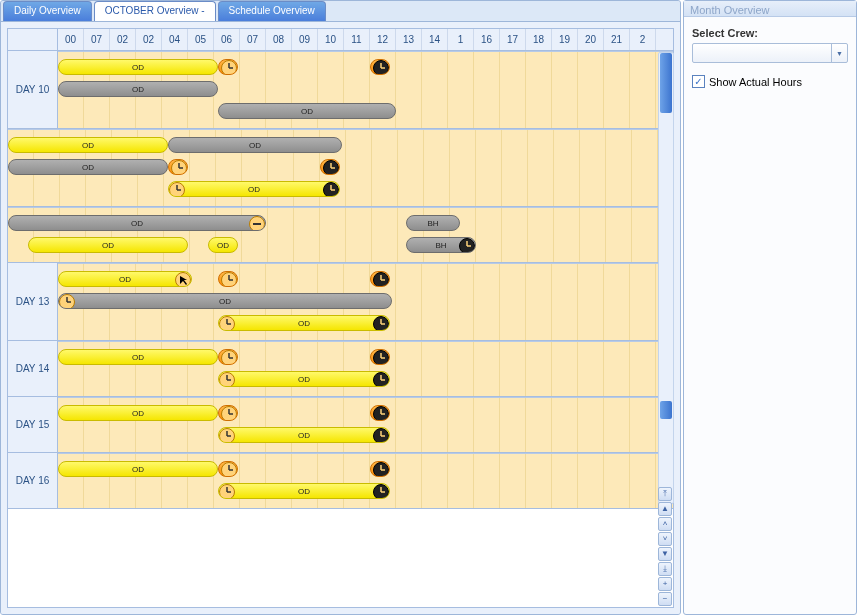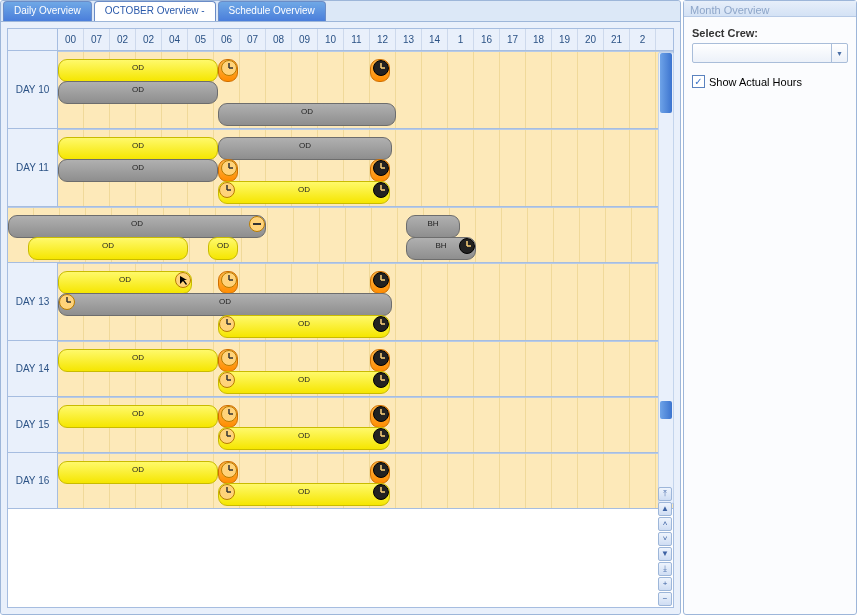--- a/index.html
+++ b/index.html
@@ -117,21 +117,21 @@
     overflow: hidden;
   }
   .day-content::before {
     content: '';
     position: absolute;
     inset: 0;
     border-top: 1px solid #b7cae6;
   }
   .bar {
     position: absolute;
-    height: 23px;
+    height: 16px;
     border-radius: 9px;
     font-size: 8px;
     color: #222;
     text-align: center;
     line-height: 16px;
     overflow: hidden;
   }
   .bar.yellow {
     background: linear-gradient(#fff96b, #f5e600);
     border: 1px solid #c9bb00;
@@ -316,21 +316,20 @@
                     <line x1="9" y1="9" x2="9" y2="4" stroke="#ffd37a" stroke-width="1.5"></line>
                     <line x1="9" y1="9" x2="13" y2="9" stroke="#ffd37a" stroke-width="1.5"></line>
                   </svg>
                 </div>
               </div>
               <div class="bar gray" style="top: 30px; left: 0px; width: 160px;">OD</div>
               <div class="bar gray" style="top: 52px; left: 160px; width: 178px;">OD</div>
             </div>
           </div>
           <div class="day-row" style="min-height: 78px;">
-            <div class="day-label">DAY 11</div>
             <div class="day-content">
               <div class="bar yellow" style="top: 8px; left: 0px; width: 160px;">OD</div>
               <div class="bar gray" style="top: 8px; left: 160px; width: 174px;">OD</div>
               <div class="bar gray" style="top: 30px; left: 0px; width: 160px;">OD</div>
               <div class="bar orange" style="top: 30px; left: 160px; width: 20px;">
                 <div class="cap right">
                   <svg viewBox="0 0 18 18">
                     <circle cx="9" cy="9" r="7.5" fill="#ffd37a" stroke="#b87c00"></circle>
                     <line x1="9" y1="9" x2="9" y2="4" stroke="#333" stroke-width="1.5"></line>
                     <line x1="9" y1="9" x2="13" y2="9" stroke="#333" stroke-width="1.5"></line>

